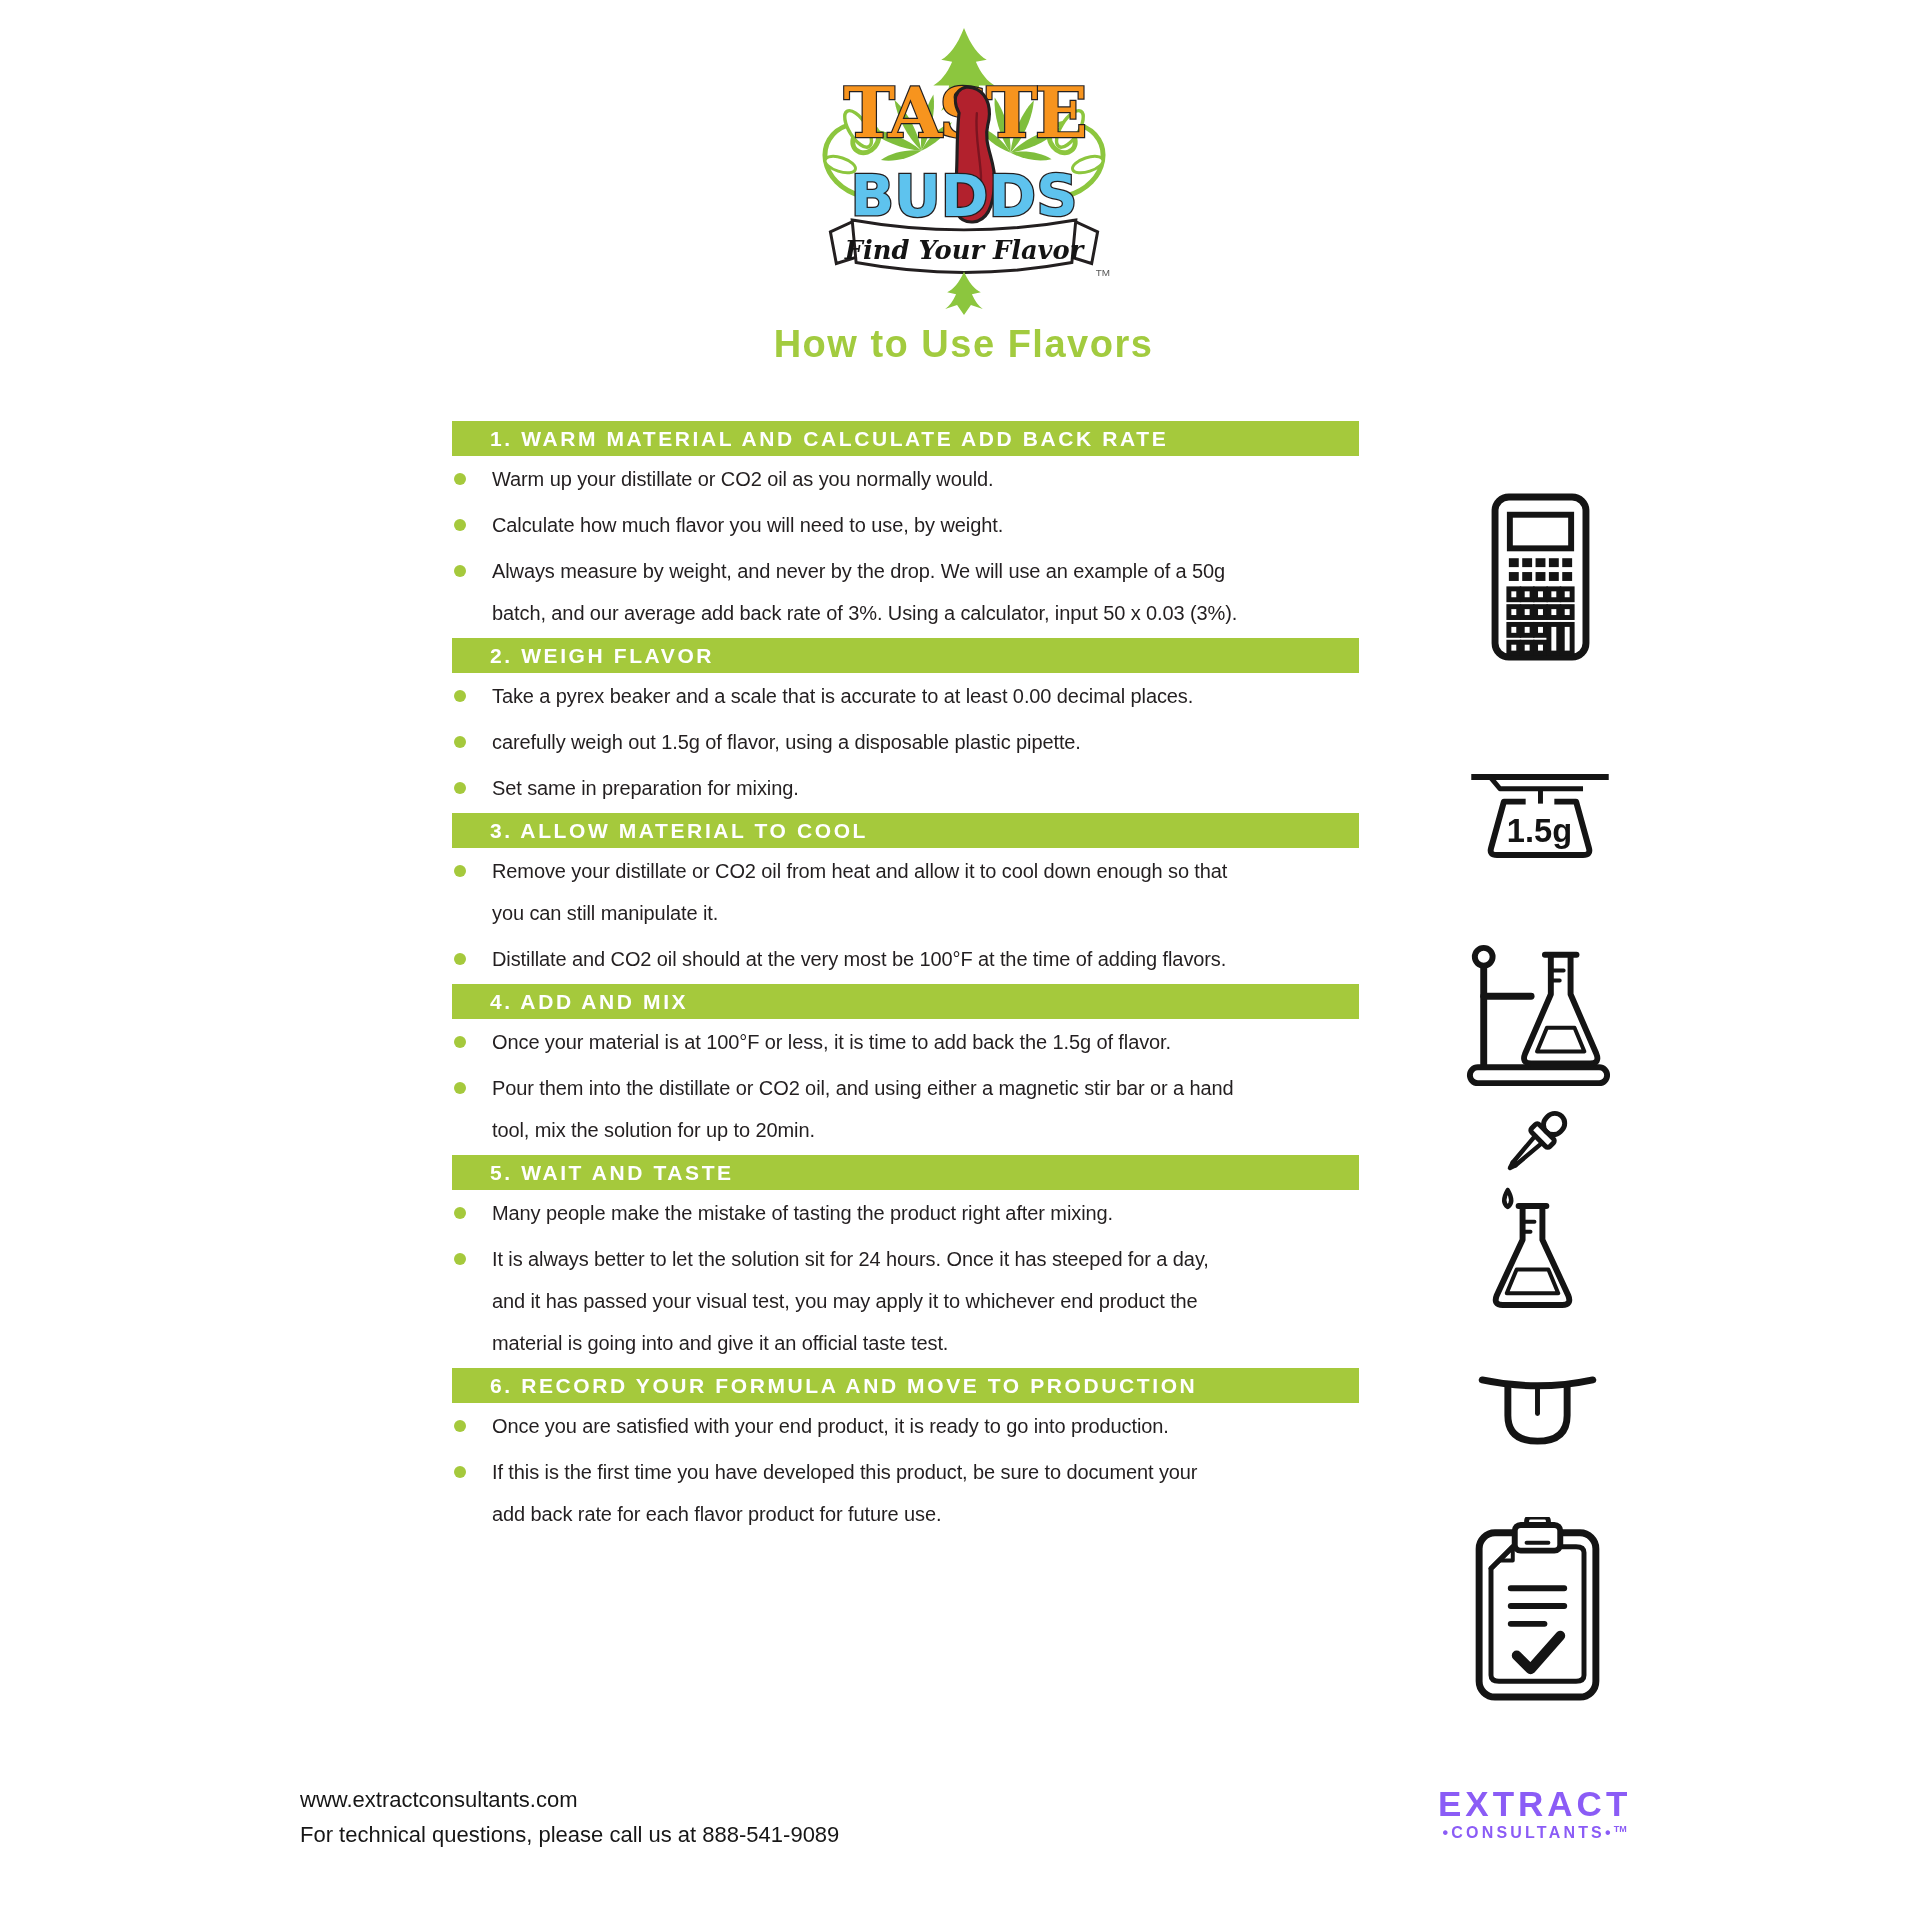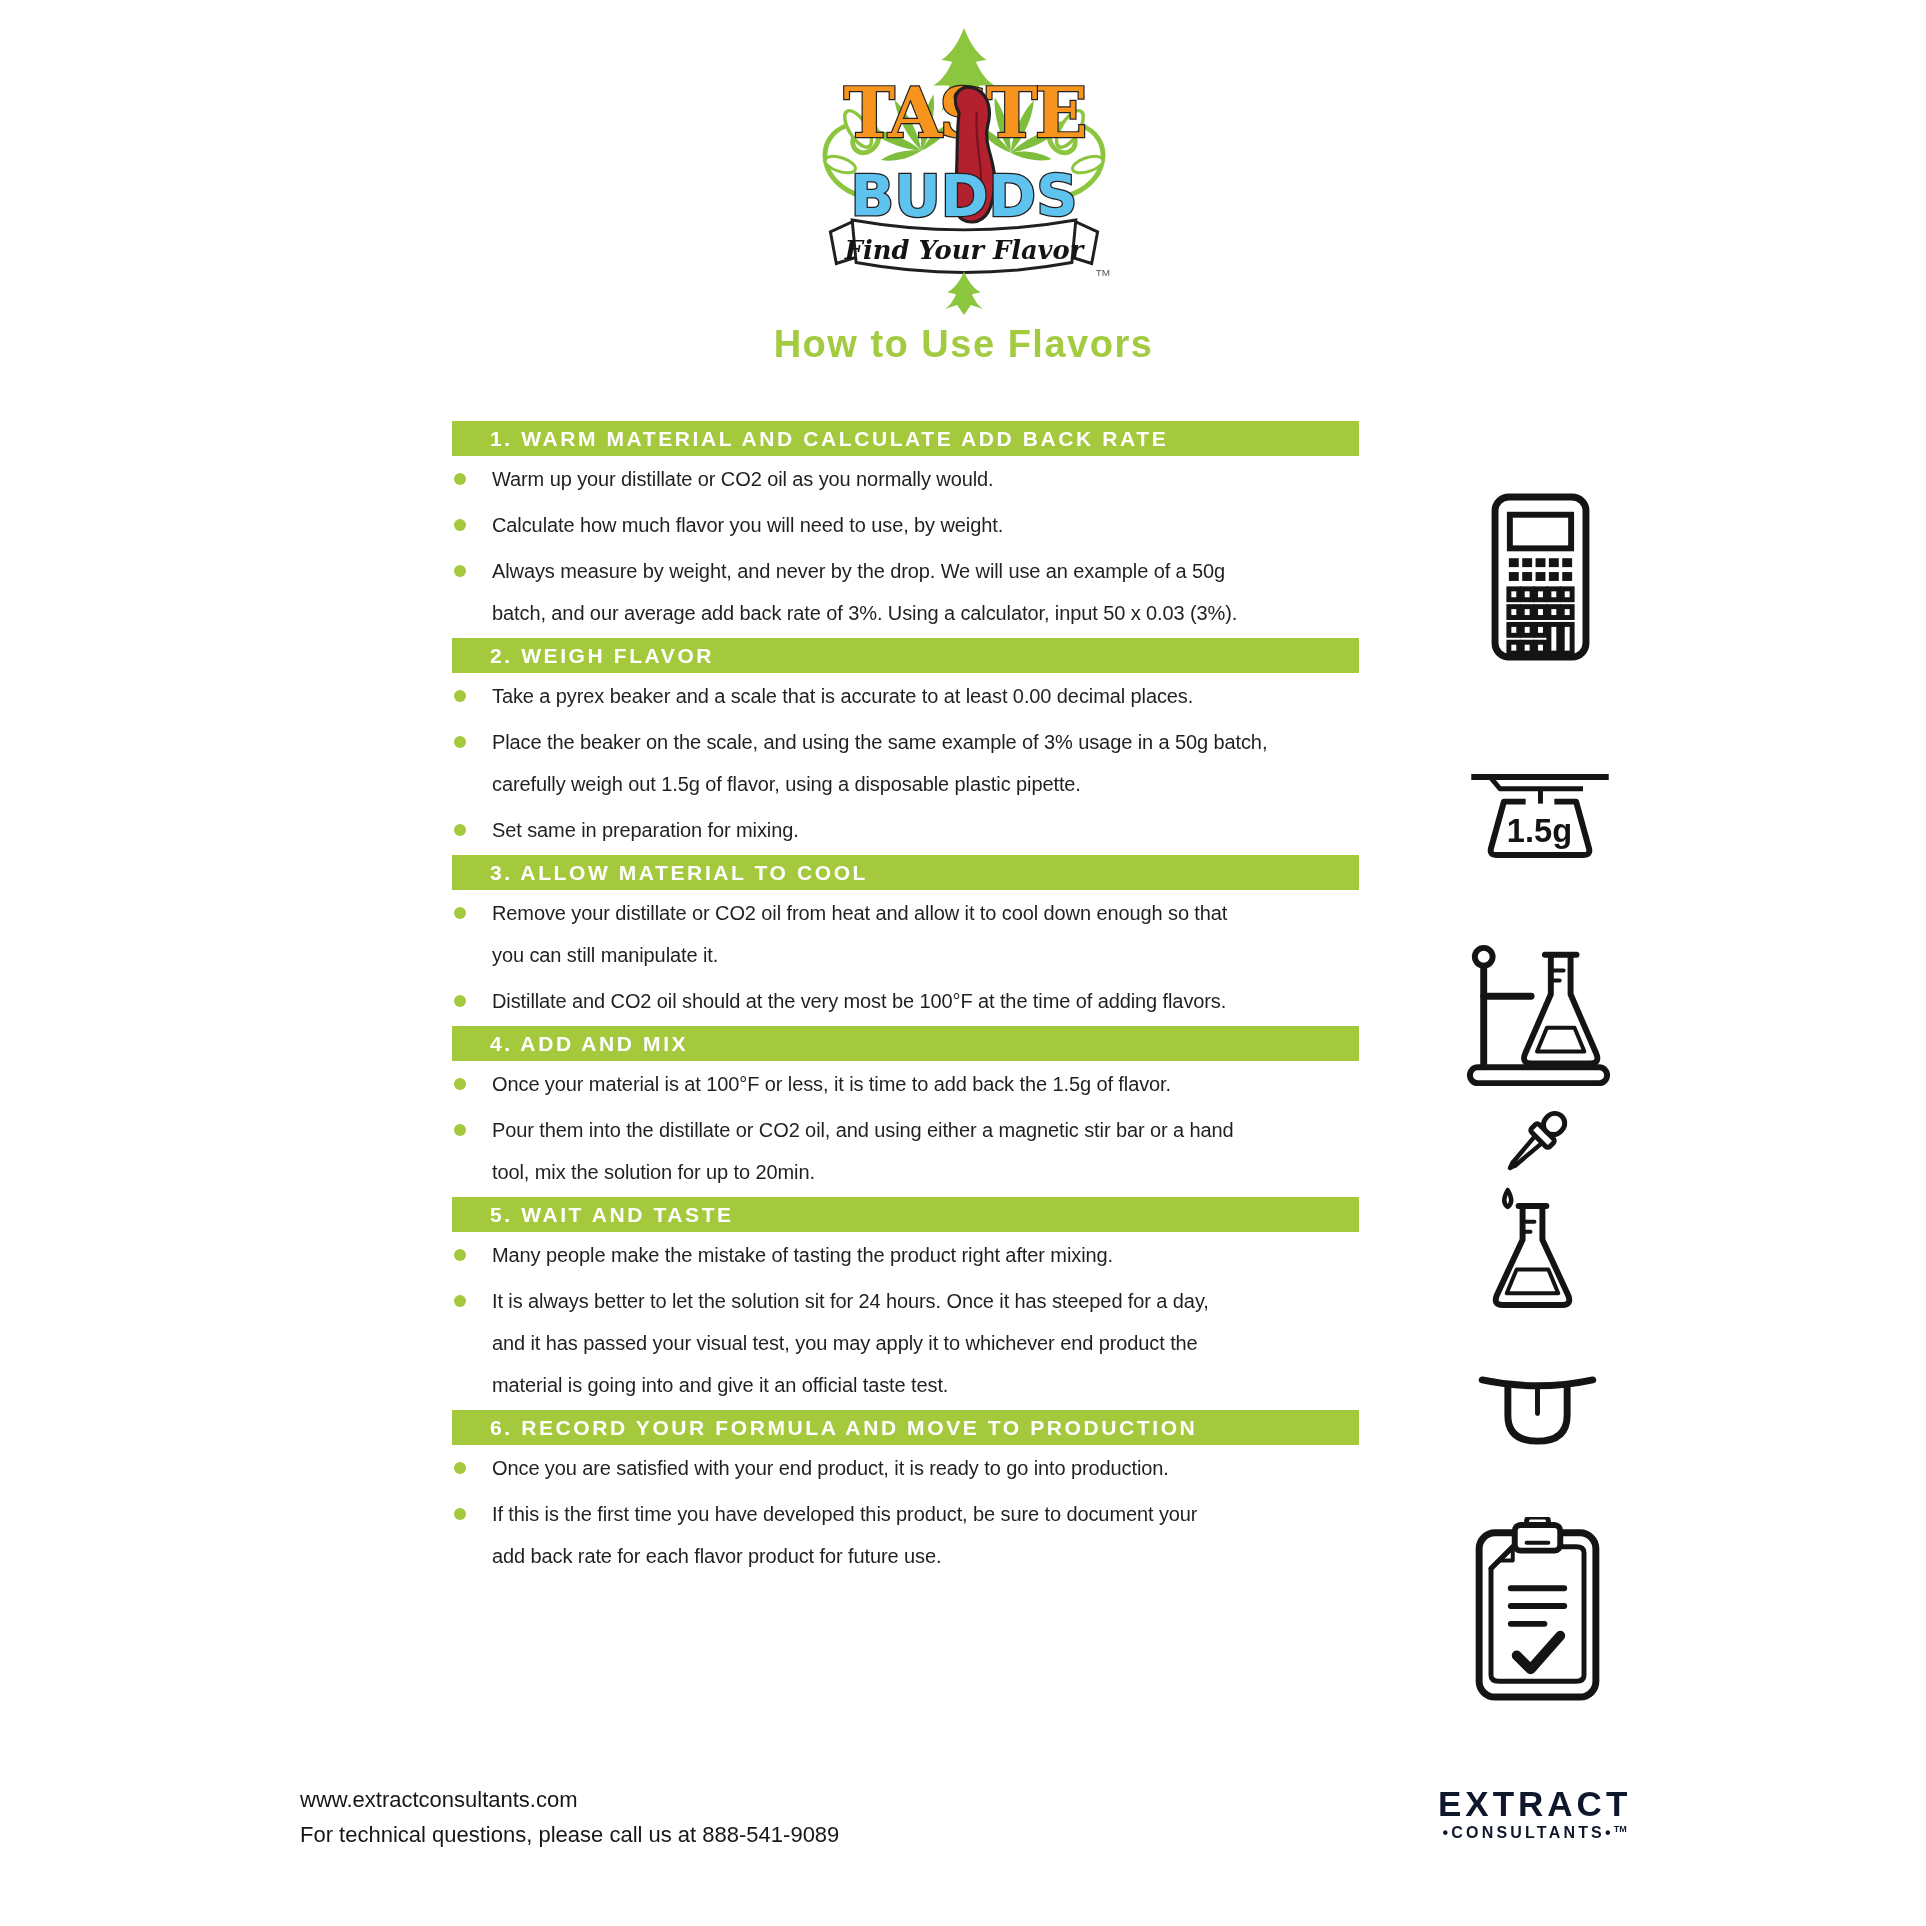--- a/index.html
+++ b/index.html
@@ -29,21 +29,21 @@
   .icon svg{display:block;}
   .ic-calculator{left:1491px;top:493px;}
   .ic-scale{left:1468px;top:770px;}
   .ic-flask-stand{left:1462px;top:939px;}
   .ic-dropper-flask{left:1475px;top:1099px;}
   .ic-tongue{left:1478px;top:1372px;}
   .ic-clipboard{left:1473px;top:1517px;}
 
   
   .footer{position:absolute;left:300px;top:1782px;font-size:22px;line-height:35px;color:#161616;}
-  .brand{position:absolute;left:1438px;top:1786px;color:#0f172a;}
+  .brand{position:absolute;left:1438px;top:1786px;color:#8b5cf6;}
   .brand-extract{font-size:35px;font-weight:bold;letter-spacing:4px;line-height:36px;}
   .brand-consultants{font-size:16px;font-weight:bold;letter-spacing:3.2px;margin-top:2px;text-align:center;}
   .brand-tm{font-size:9px;vertical-align:super;letter-spacing:0;}
 </style>
 </head>
 <body>
 
 <div class="page">
 
   <svg class="logo" width="327" height="289" viewBox="0 0 330 292">
@@ -118,21 +118,20 @@
     </section>
 
     <section>
       <div class="bar">2. WEIGH FLAVOR</div>
       <div class="bullet">
         <span class="dot"></span>
         <div class="line">Take a pyrex beaker and a scale that is accurate to at least 0.00 decimal places.</div>
       </div>
       <div class="bullet">
         <span class="dot"></span>
-        <div class="line">Place the beaker on the scale, and using the same example of 3% usage in a 50g batch,</div>
         <div class="line">carefully weigh out 1.5g of flavor, using a disposable plastic pipette.</div>
       </div>
       <div class="bullet">
         <span class="dot"></span>
         <div class="line">Set same in preparation for mixing.</div>
       </div>
     </section>
 
     <section>
       <div class="bar">3. ALLOW MATERIAL TO COOL</div>

